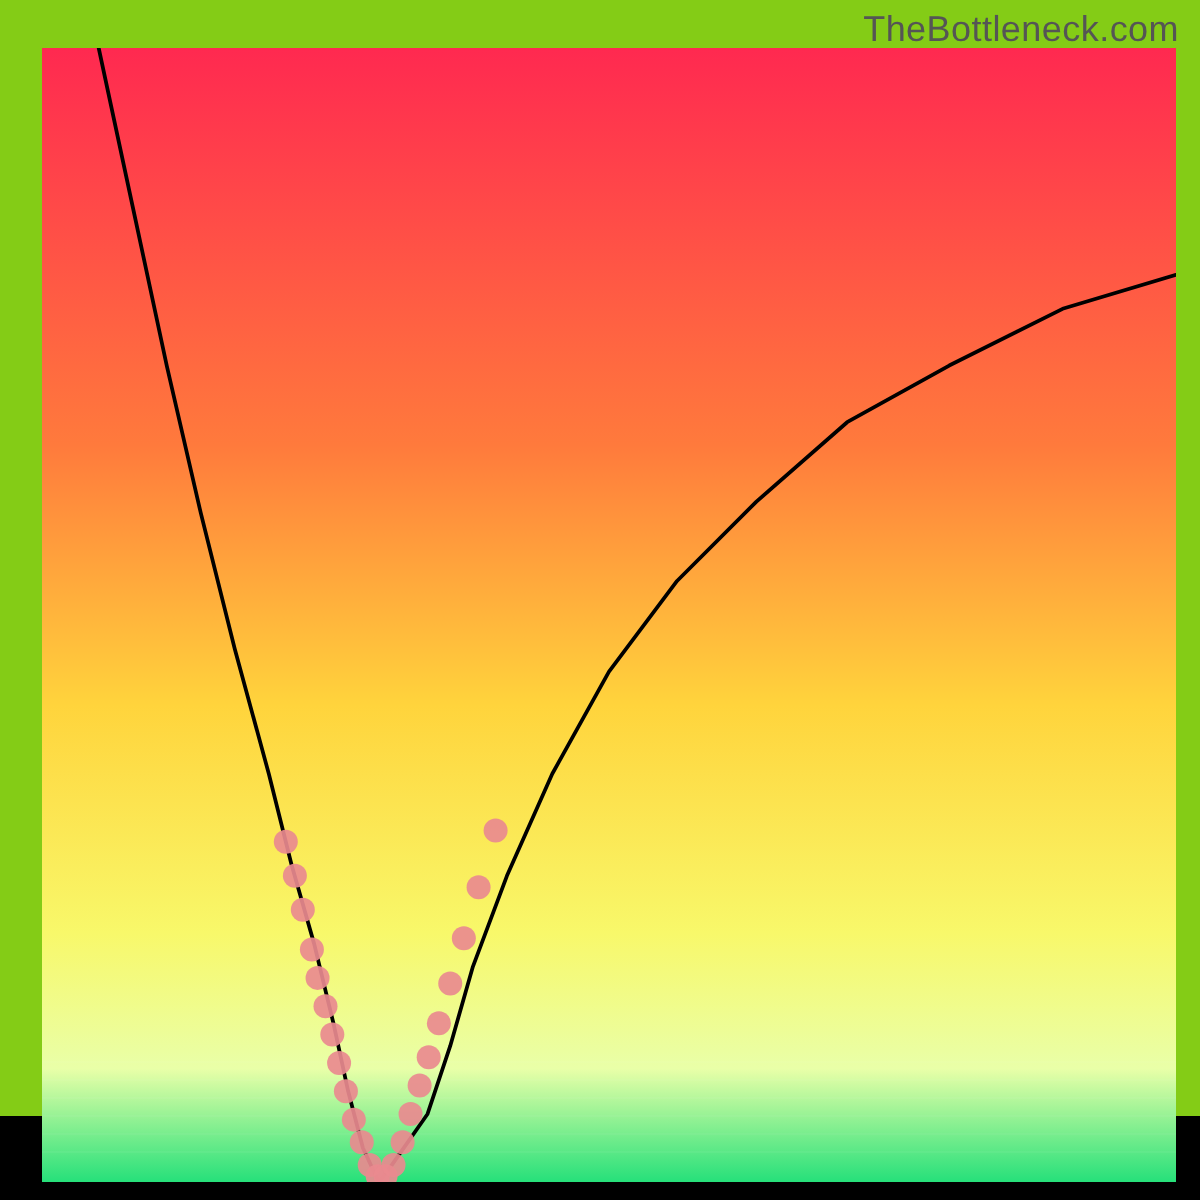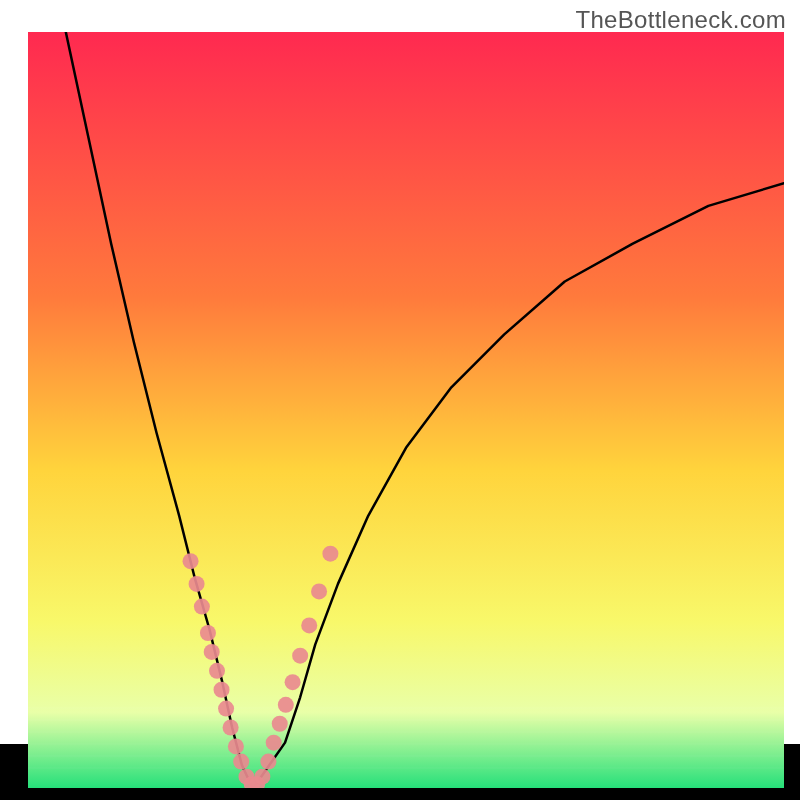--- a/index.html
+++ b/index.html
@@ -7,21 +7,21 @@
     padding: 0;
     width: 800px;
     height: 800px;
     background: #000;
     overflow: hidden;
   }
   .chart-container {
     position: relative;
     width: 800px;
     height: 744px;
-    background: #ffffff;
+    background: #84cc16;
   }
   .watermark {
     position: absolute;
     top: 6px;
     right: 14px;
     font-family: Arial, Helvetica, sans-serif;
     font-size: 24px;
     font-weight: 500;
     color: #555;
     letter-spacing: 0.3px;

